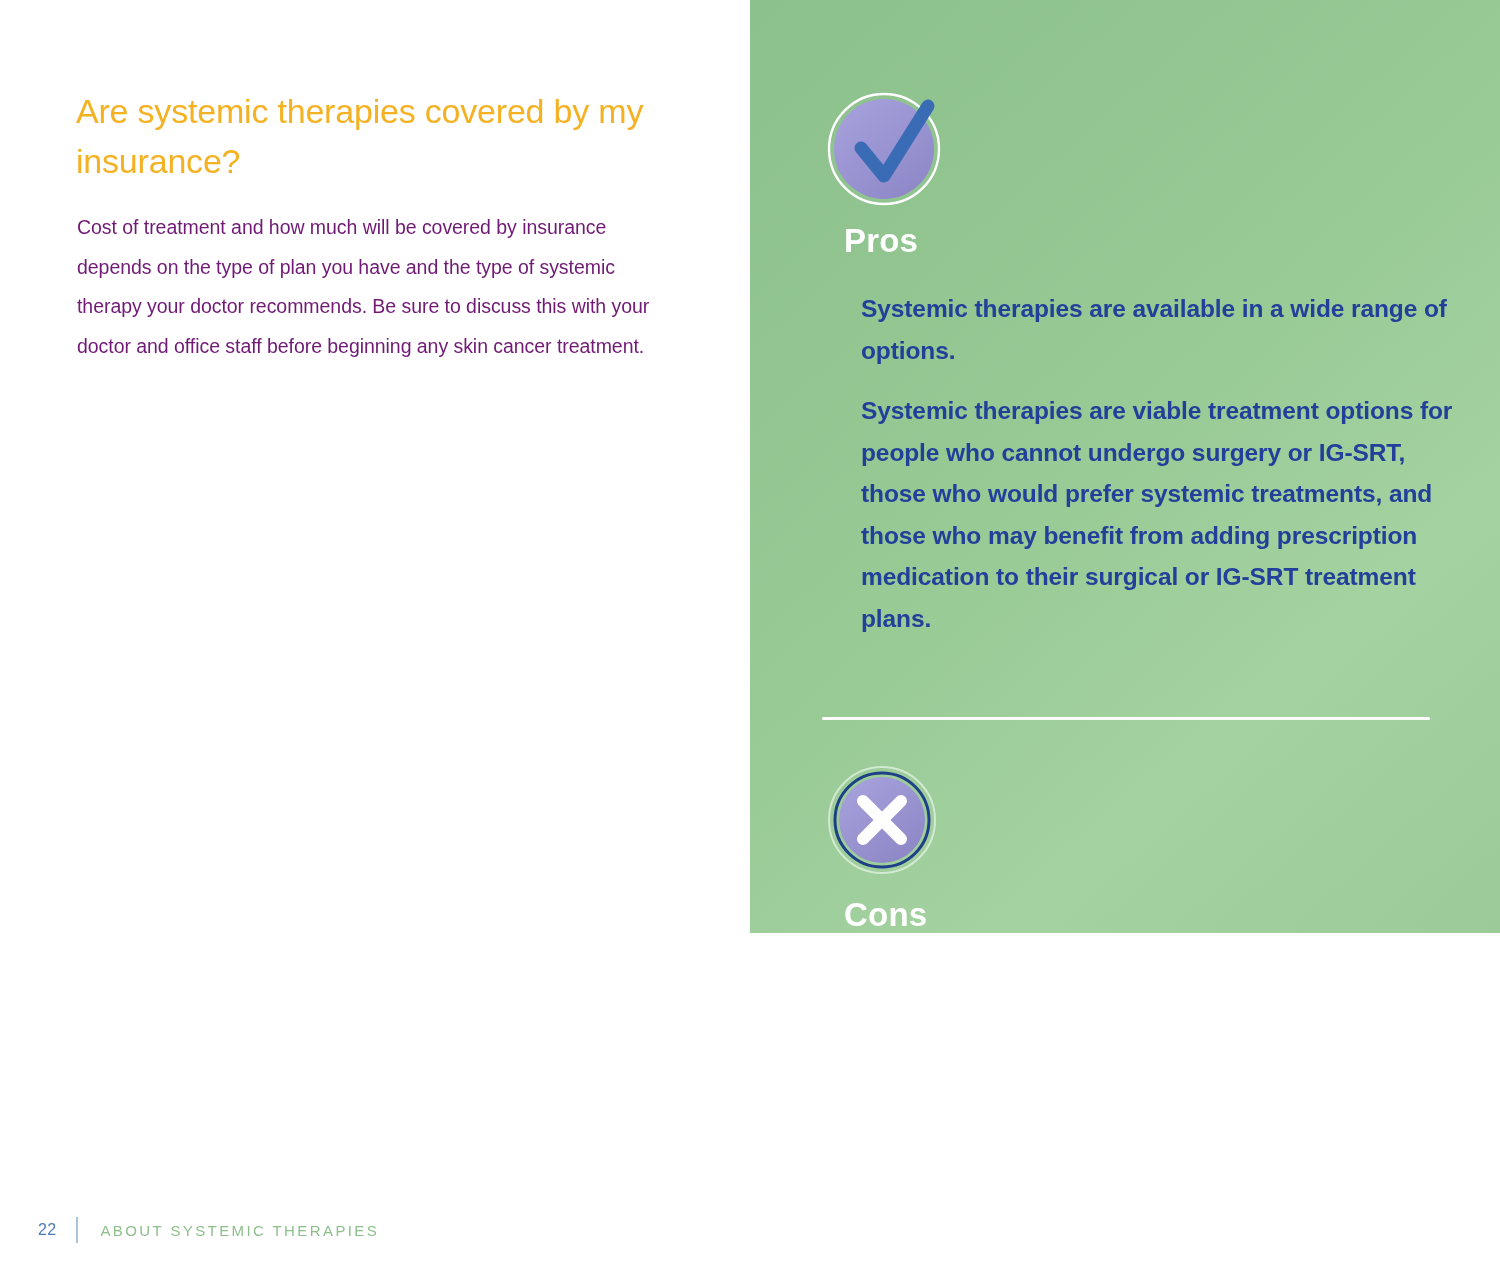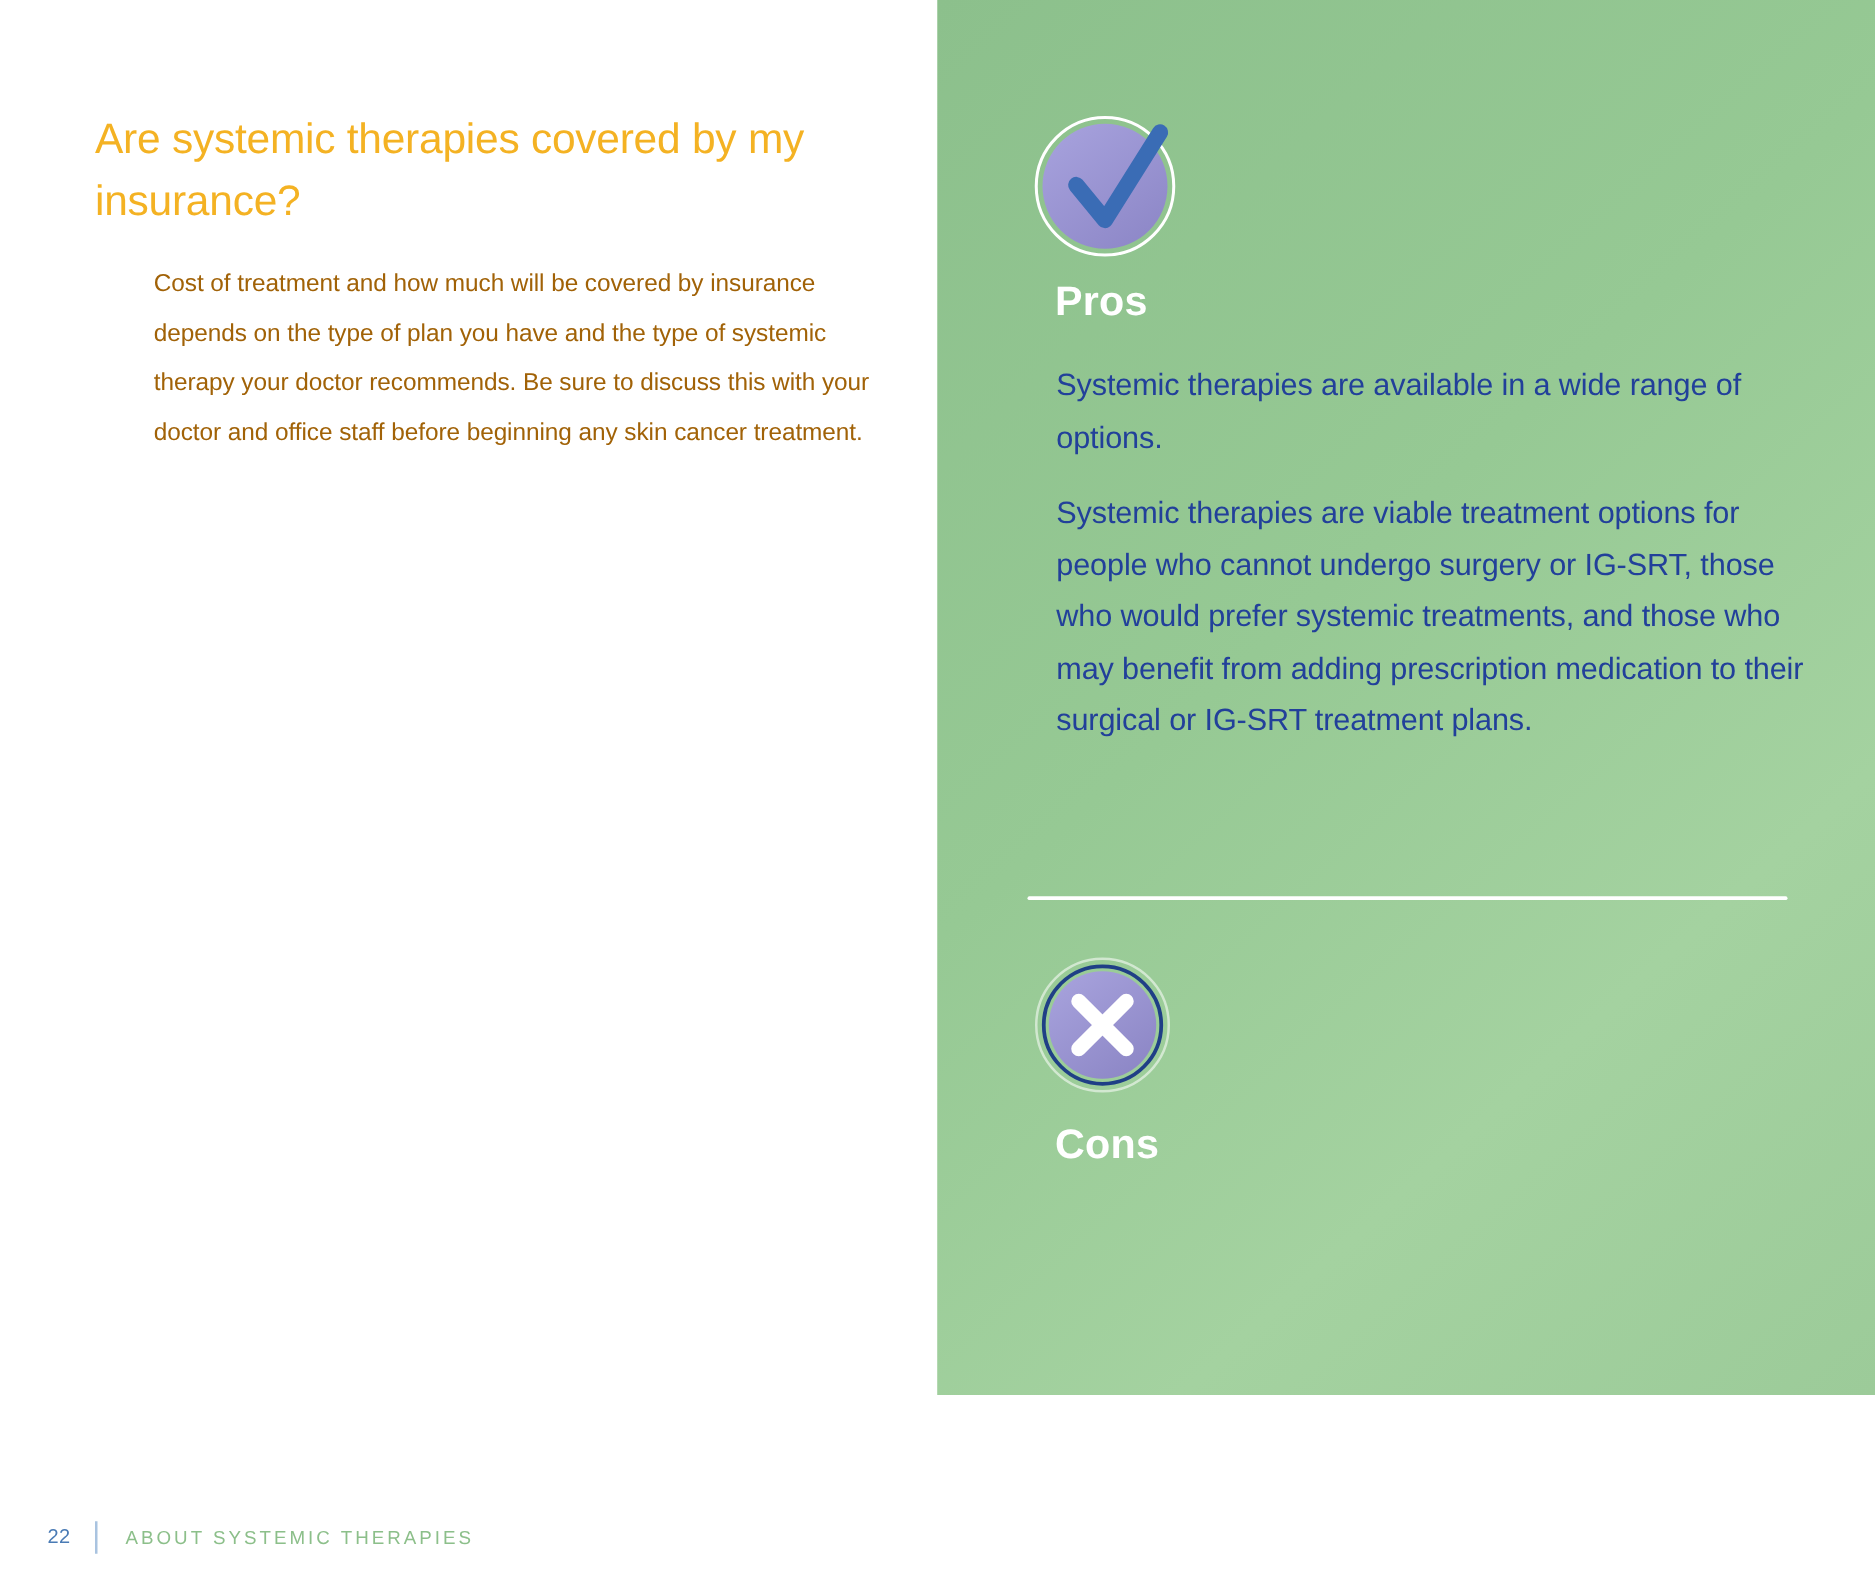--- a/index.html
+++ b/index.html
@@ -19,47 +19,46 @@
   #page-heading {
     position:absolute; left:76px; top:86px; width:580px;
     color:#f4b223;
     font-size:34px;
     font-weight:400;
     line-height:50px;
     letter-spacing:-0.2px;
   }
   #page-body {
     position:absolute; left:77px; top:208px; width:600px;
-    color:#a16207;
+    color:#701a75;
     font-size:19.5px;
     font-weight:400;
     line-height:39.5px;
     letter-spacing:-0.05px;
-    margin-left:46px;
   }
 
   
   #left-footer {
     position:absolute; left:38px; top:1215px;
     display:flex; align-items:center; height:30px;
   }
   #footer-page-number {
     color:#4a7bb5; font-size:16px; letter-spacing:0.3px;
   }
   #footer-divider {
     width:2px; height:26px; background:#a9c3e0;
     margin:0 22px 0 20px;
   }
   #footer-section-label {
     color:#8cbf8a; font-size:15px; letter-spacing:2.4px;
   }
 
   
   #right-page {
-    position:absolute; left:750px; top:0; width:750px; height:1116px;
+    position:absolute; left:750px; top:0; width:750px; height:933px;
     background:#91c68e;
     background-image:linear-gradient(138deg, #8cc08c 0%, #96c994 42%, #a4d2a0 72%, #9ccb99 100%);
     overflow:hidden;
   }
 
   
   .icon-wrap { position:absolute; }
 
   #pros-icon { left:78px; top:88px; width:125px; height:125px; }
   #cons-icon { left:78px; top:760px; width:125px; height:125px; }
@@ -75,24 +74,25 @@
     letter-spacing:0.2px;
   }
   #pros-heading { left:94px; top:222px; }
   #cons-heading { left:94px; top:896px; }
 
   
   .green-para {
     position:absolute;
     color:#22409a;
     font-size:24.5px;
-    font-weight:400;
+    font-weight:700;
     line-height:41.5px;
     letter-spacing:-0.1px;
     width:600px;
+    margin-left:16px;
   }
   #pros-p1 { left:95px; top:288px; }
   #pros-p2 { left:95px; top:390px; }
   #cons-p1 { left:95px; top:966px; }
   #cons-p2 { left:95px; top:1068px; }
 
   
   #section-rule {
     position:absolute; left:72px; top:717px; width:608px; height:3px;
     background:#ffffff; border-radius:2px;

